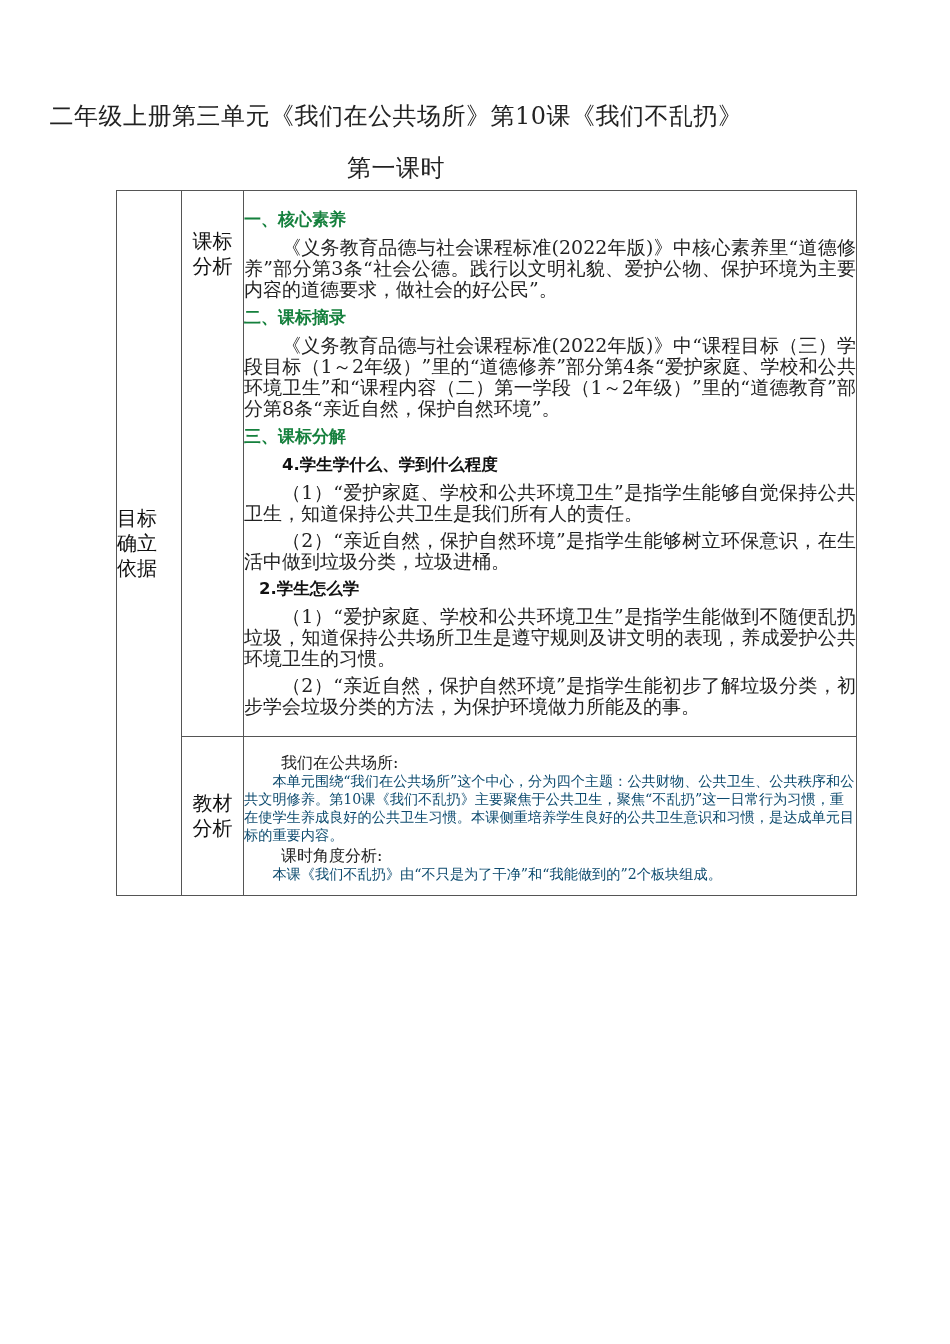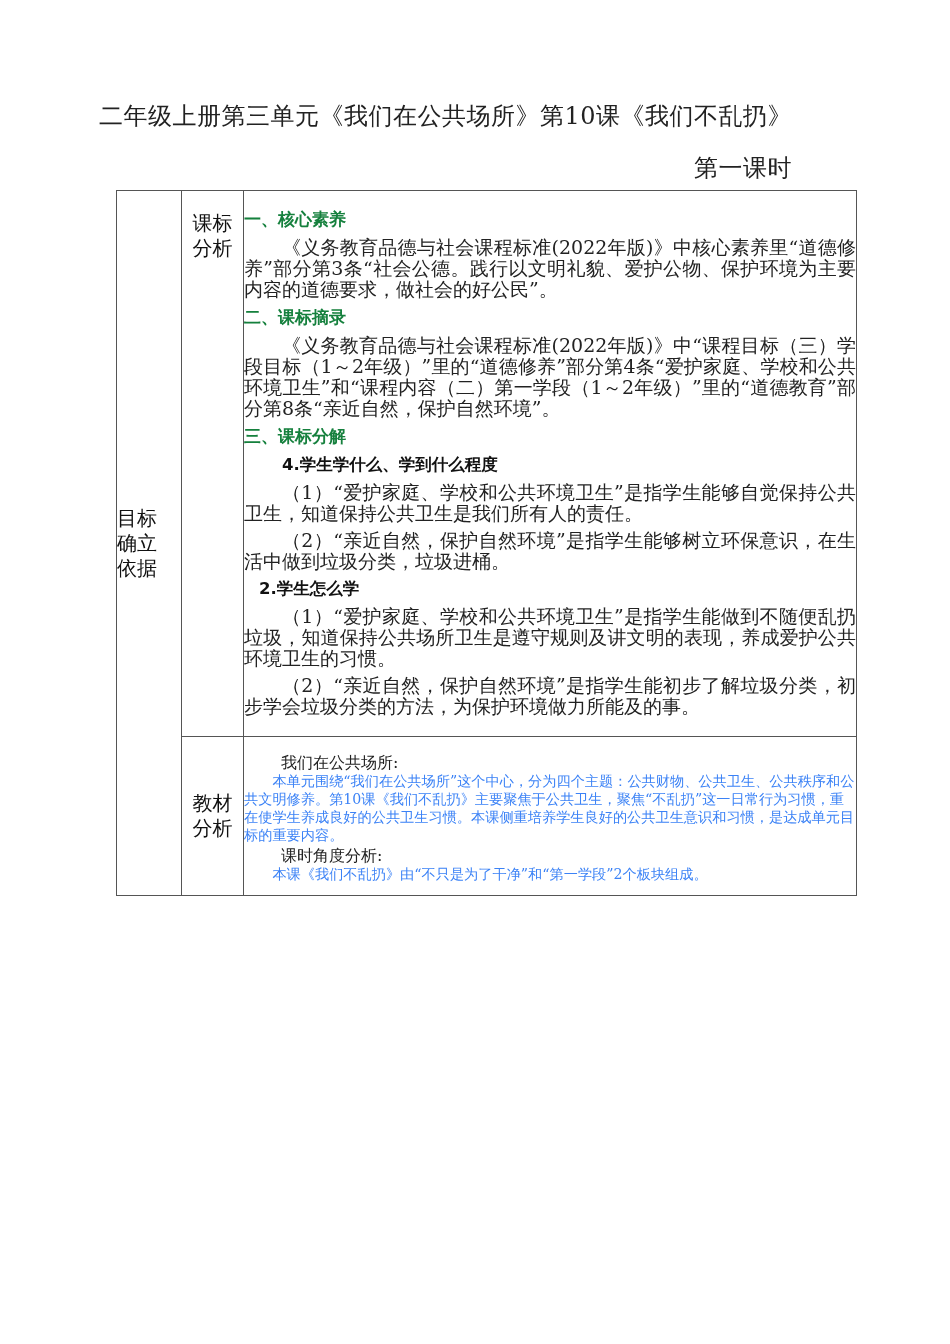--- a/index.html
+++ b/index.html
@@ -1,18 +1,18 @@
 <!DOCTYPE html>
 <html><head>
 <meta charset="utf-8">
 <style>
   html, body { margin: 0; padding: 0; background: #ffffff; }
   body { width: 950px; height: 1344px; position: relative; overflow: hidden; color: #111; }
   .title {
-    position: absolute; left: 0; width: 792px; text-align: right;
+    position: absolute; left: 0; width: 792px; text-align: center;
     font-family: "DejaVu Serif", "Liberation Serif", serif;
     font-size: 24px; color: #222; letter-spacing: 0.5px;
   }
   .title.t1 { top: 100px; }
   .title.t2 { top: 152px; }
   table.main {
     position: absolute; left: 116px; top: 190px; width: 741px;
     border-collapse: collapse; table-layout: fixed;
   }
   table.main td { border: 1px solid #555; vertical-align: middle; padding: 0; }
@@ -23,36 +23,36 @@
     line-height: 25px; color: #111; display: inline-block; width: 44px; word-break: break-all;
   }
   td.content { padding: 0 9px 6px 9px; vertical-align: top; }
   .h1 { font-family: "DejaVu Sans", sans-serif; font-weight: bold; font-size: 17px; margin: 4px 0 6px 0; color: #15803d; }
   .h2 { font-family: "DejaVu Sans", sans-serif; font-weight: bold; font-size: 16.5px; margin: 6px 0 6px 38px; color: #111; }
   .h2.b { margin-left: 15px; }
   .p {
     font-family: "DejaVu Serif", "Liberation Serif", serif; font-size: 19px; line-height: 21px;
     text-indent: 2em; text-align: justify; margin: 0 0 6px 0; color: #222;
   }
-  .p2 { font-family: "DejaVu Serif", serif; font-size: 14.2px; line-height: 18px; margin: 0; color: #3b82f6; text-indent: 2em; }
+  .p2 { font-family: "DejaVu Serif", serif; font-size: 14.2px; line-height: 18px; margin: 0; color: #0c4a6e; text-indent: 2em; }
   .sub { font-family: "DejaVu Serif", serif; font-size: 16px; line-height: 19px; margin: 2px 0 0 0; padding-left: 37px; color: #222; }
 </style>
 </head>
 <body>
 
 <div class="title t1">二年级上册第三单元《我们在公共场所》第10课《我们不乱扔》</div>
 <div class="title t2">第一课时</div>
 
 <table class="main">
   <tbody>
       <tr style="height:546px;">
     <td class="col1" rowspan="2">
       <span class="vlabel">目标确立依据</span>
     </td>
-    <td class="col2" style="vertical-align:top; padding-top:20px;text-align:center;">
+    <td class="col2" style="vertical-align:top; padding-top:38px;text-align:center;">
       <span class="vlabel">课标分析</span>
     </td>
     <td class="content">
       <div class="h1">一、核心素养</div>
       <div class="p">《义务教育品德与社会课程标准(2022年版)》中核心素养里“道德修养”部分第3条“社会公德。践行以文明礼貌、爱护公物、保护环境为主要内容的道德要求，做社会的好公民”。</div>
       <div class="h1">二、课标摘录</div>
       <div class="p">《义务教育品德与社会课程标准(2022年版)》中“课程目标（三）学段目标（1～2年级）”里的“道德修养”部分第4条“爱护家庭、学校和公共环境卫生”和“课程内容（二）第一学段（1～2年级）”里的“道德教育”部分第8条“亲近自然，保护自然环境”。</div>
       <div class="h1">三、课标分解</div>
       <div class="h2">4.学生学什么、学到什么程度</div>
       <div class="p">（1）“爱护家庭、学校和公共环境卫生”是指学生能够自觉保持公共卫生，知道保持公共卫生是我们所有人的责任。</div>
@@ -63,17 +63,17 @@
     </td>
   </tr>
   <tr style="height:159px;">
     <td class="col2">
       <span class="vlabel">教材分析</span>
     </td>
     <td class="content" style="padding-top:2px;">
       <div class="sub">我们在公共场所:</div>
       <div class="p2">本单元围绕“我们在公共场所”这个中心，分为四个主题：公共财物、公共卫生、公共秩序和公共文明修养。第10课《我们不乱扔》主要聚焦于公共卫生，聚焦“不乱扔”这一日常行为习惯，重在使学生养成良好的公共卫生习惯。本课侧重培养学生良好的公共卫生意识和习惯，是达成单元目标的重要内容。</div>
       <div class="sub">课时角度分析:</div>
-      <div class="p2">本课《我们不乱扔》由“不只是为了干净”和“第一学段”2个板块组成。</div>
+      <div class="p2">本课《我们不乱扔》由“不只是为了干净”和“我能做到的”2个板块组成。</div>
     </td>
   </tr>
 </tbody>
   </table>
 
 </body></html>

